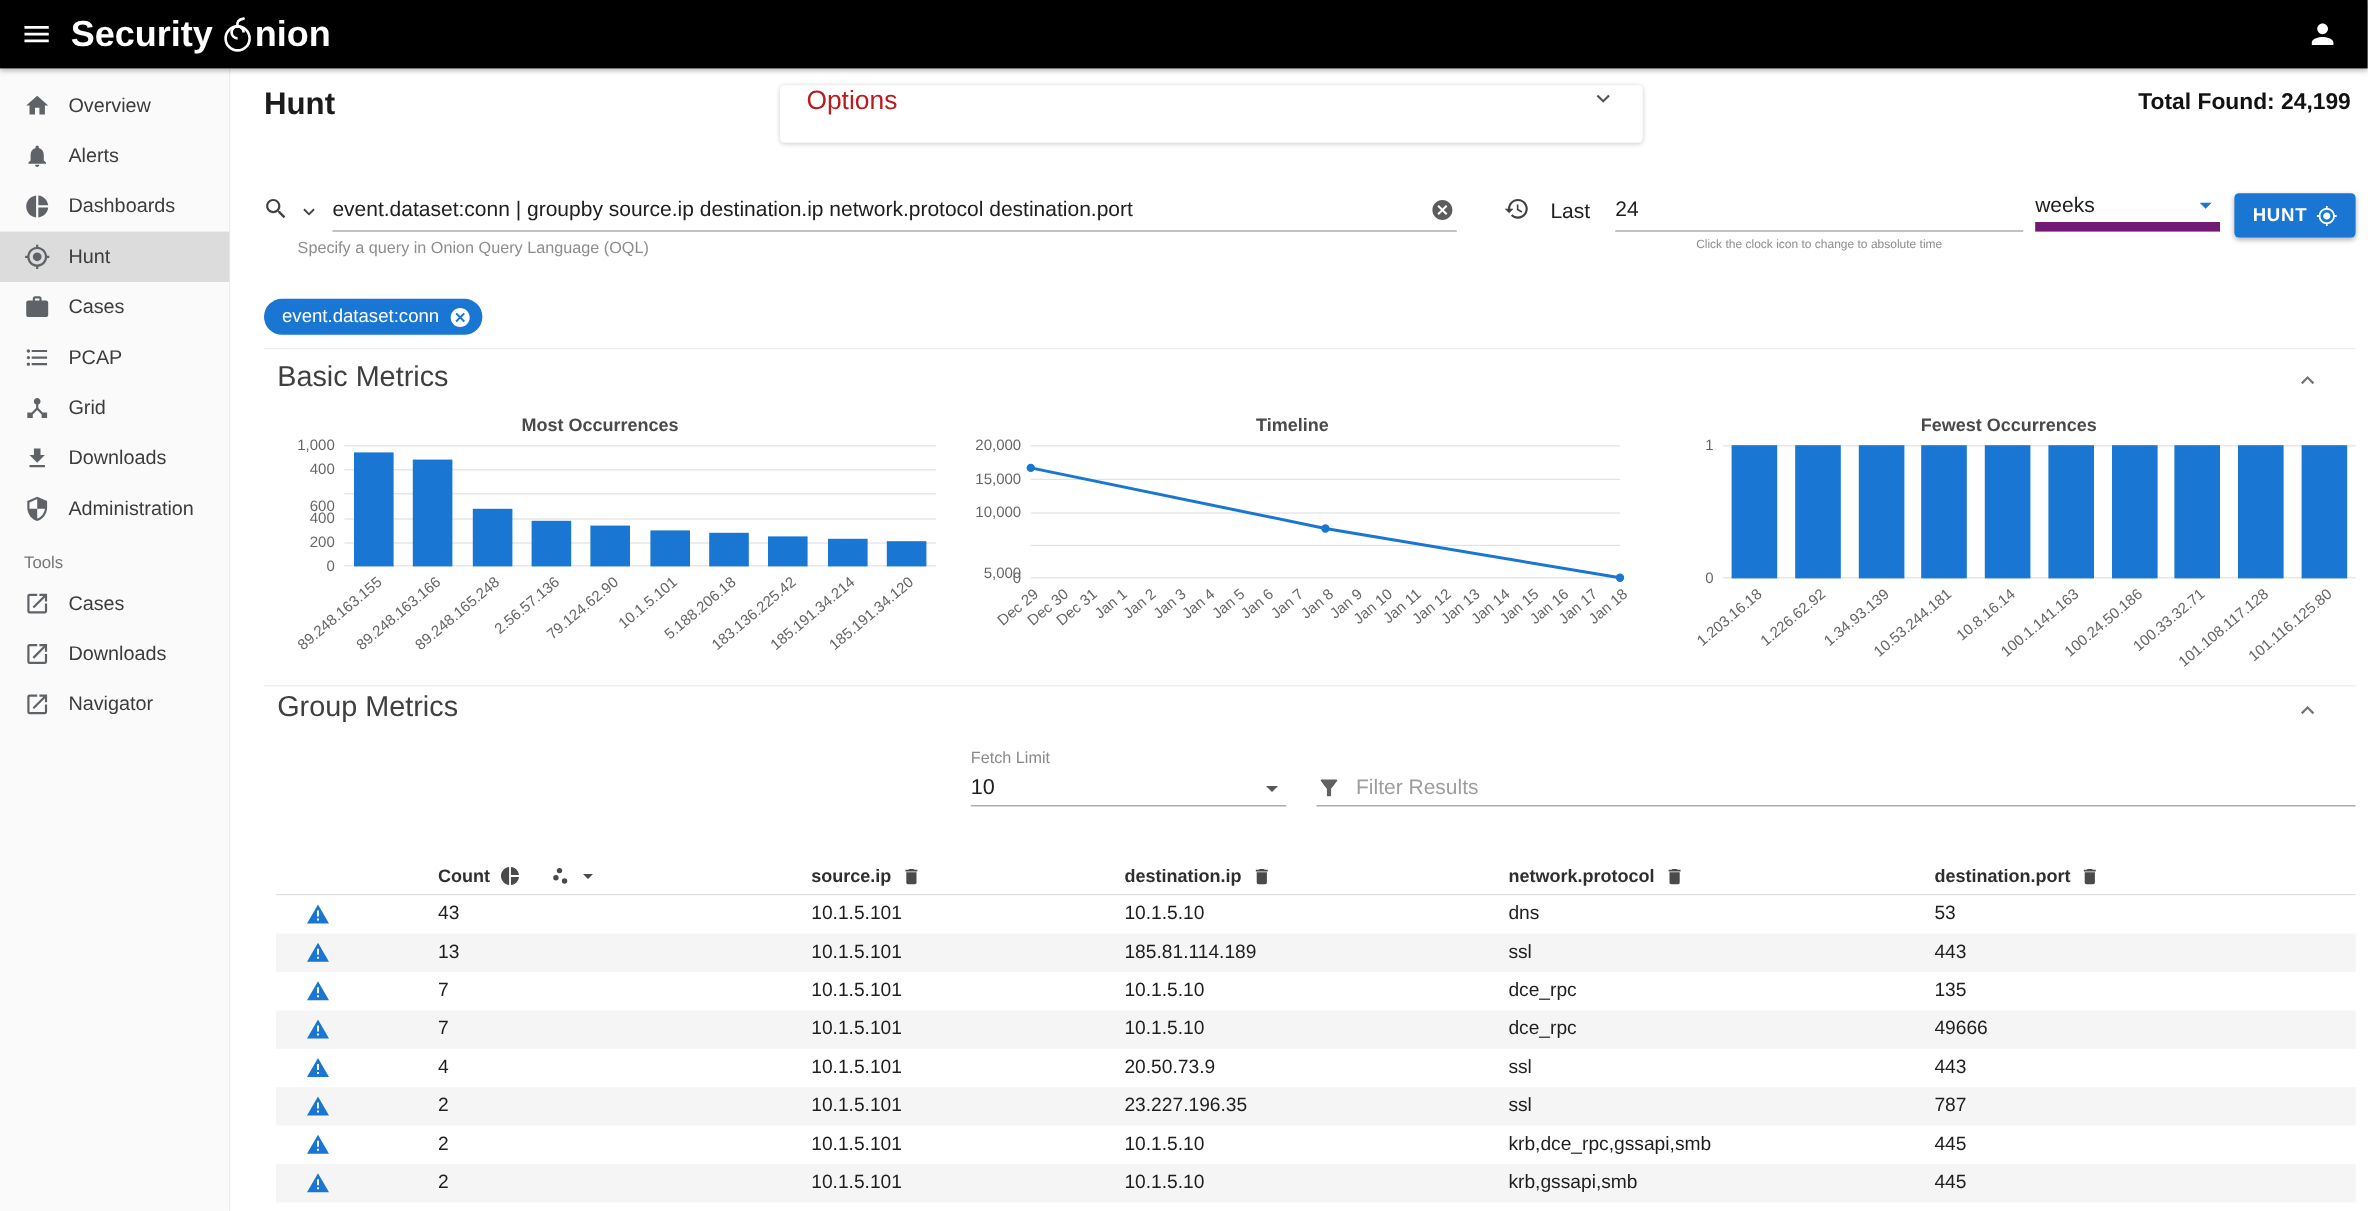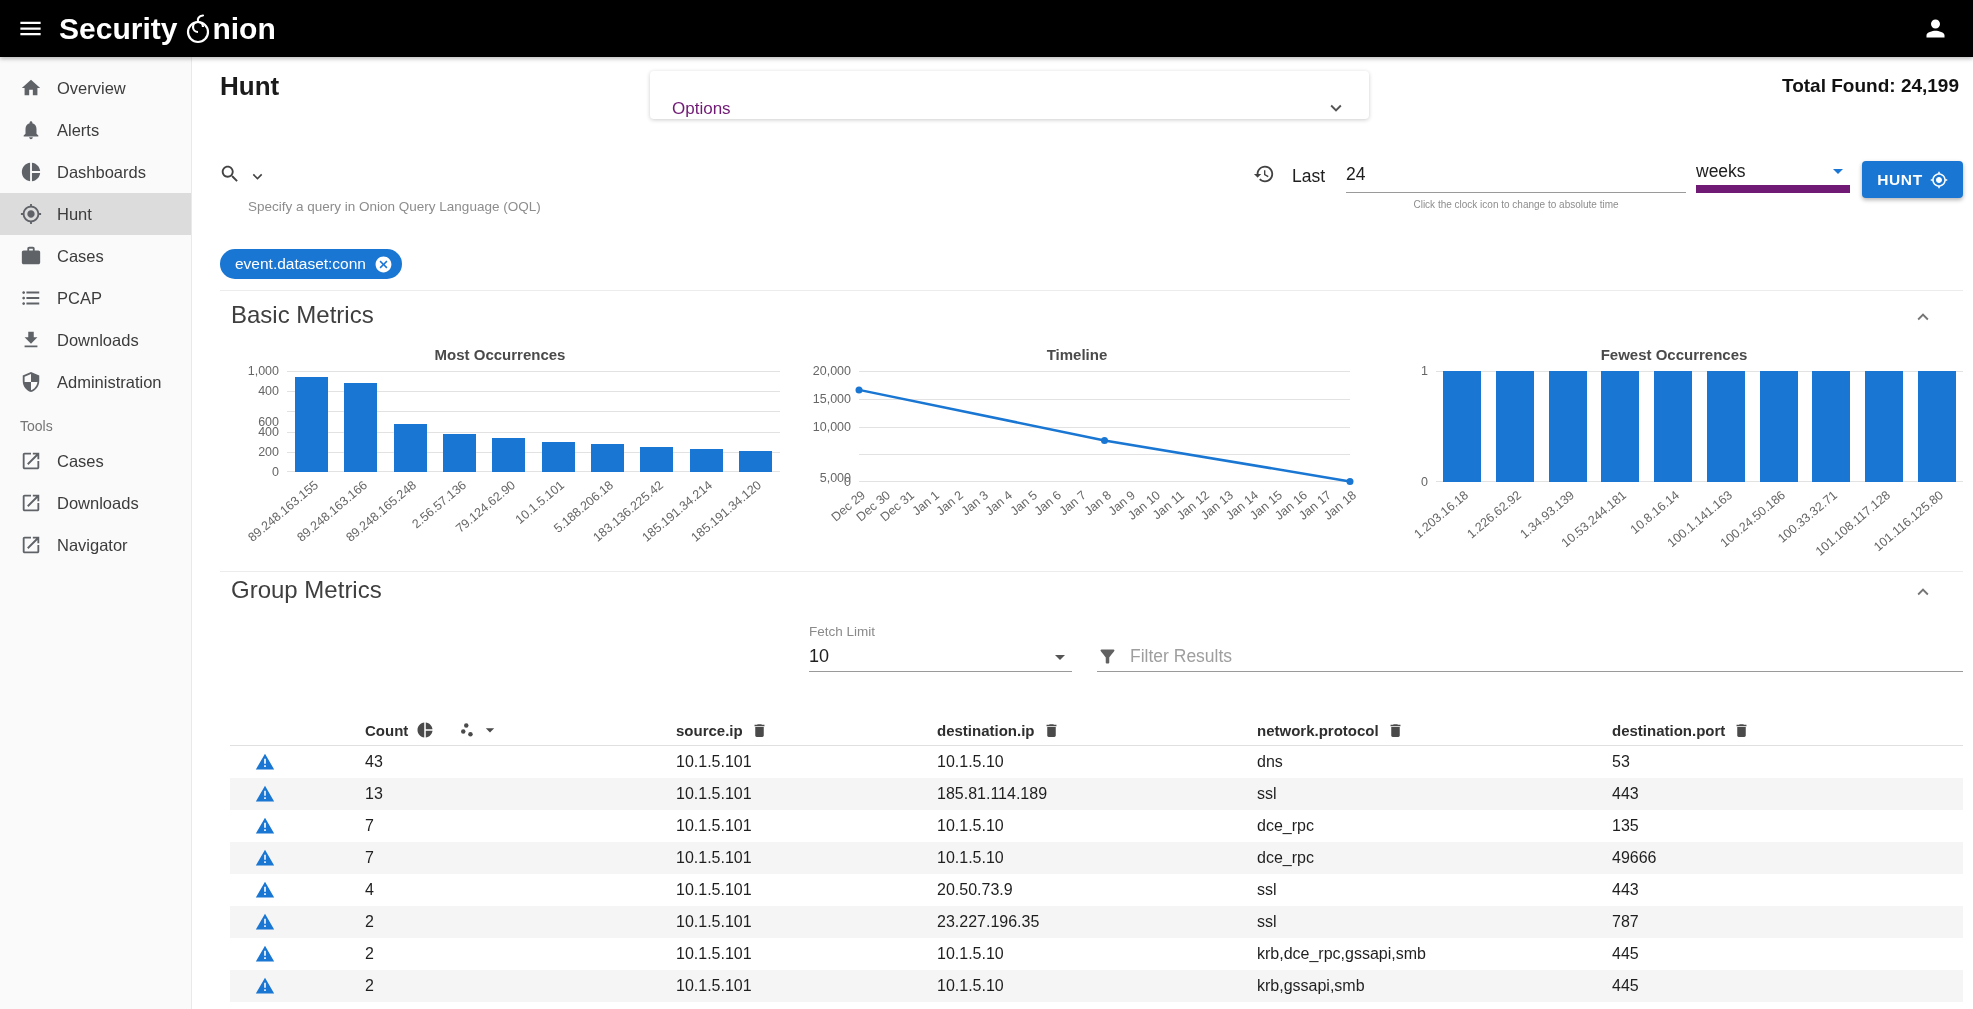--- a/index.html
+++ b/index.html
@@ -20,21 +20,21 @@
   .side-item.active{background:#dcdcdc}
   .side-icon{width:22px;height:22px;color:#5f6368;margin-right:15px;flex:none}
   .side-label{font-size:16.5px;color:#3c3c3c}
   .tools-header{font-size:14px;color:#757575;padding:15px 0 6px 20px}
 
   
   .main{position:absolute;left:192px;top:57px;right:0;bottom:0;background:#fff}
   .main>*{position:absolute}
 
   #page-title{left:28px;top:14px;font-size:26px;font-weight:700;color:#1b1b1b}
-  #options-card{left:458px;top:14px;width:719px;height:48px;background:#fff;border-radius:4px;box-shadow:0 1px 4px rgba(0,0,0,.2);display:flex;align-items:flex-end;padding:0 22px;font-size:17px;color:#701a75;cursor:pointer}
+  #options-card{left:458px;top:14px;width:719px;height:48px;background:#fff;border-radius:4px;box-shadow:0 1px 4px rgba(0,0,0,.2);display:flex;align-items:flex-start;padding:0 22px;font-size:22px;color:#b91c1c;cursor:pointer}
   #options-card .icon{width:22px;height:22px;color:#555;margin-left:auto}
   #total-found{right:14px;top:18px;font-size:19px;font-weight:700;color:#121212;white-space:nowrap}
 
   #search-icon{left:27px;top:106px;width:22px;height:22px;color:#424242;cursor:pointer}
   #search-caret{left:56px;top:110px;width:19px;height:19px;color:#424242;cursor:pointer}
   .field{border-bottom:1px solid #9a9a9a;display:flex;align-items:center}
   #query-field{left:85px;top:100px;width:937px;height:36px}
   #query-input{flex:1;border:none;outline:none;background:transparent;font-family:inherit;font-size:17.5px;color:#202020}
   #query-clear{width:20px;height:20px;color:#5c5c5c;margin:0 2px;flex:none;cursor:pointer}
   #oql-hint{left:56px;top:142px;font-size:13.5px;color:#8d8d8d}
@@ -180,20 +180,28 @@
         <span class="icon side-icon">
           <svg viewBox="0 0 24 24">
             <path d="M4 10.5c-.83 0-1.5.67-1.5 1.5s.67 1.5 1.5 1.5 1.5-.67 1.5-1.5-.67-1.5-1.5-1.5zm0-6c-.83 0-1.5.67-1.5 1.5S3.17 7.5 4 7.5 5.5 6.83 5.5 6 4.83 4.5 4 4.5zm0 12c-.83 0-1.5.67-1.5 1.5s.67 1.5 1.5 1.5 1.5-.67 1.5-1.5-.67-1.5-1.5-1.5zM7 19h14v-2H7v2zm0-6h14v-2H7v2zm0-8v2h14V5H7z"></path>
           </svg>
         </span>
         <span class="side-label">PCAP</span>
       </div>
       <div class="side-item">
         <span class="icon side-icon">
           <svg viewBox="0 0 24 24">
+            <path d="M17 16l-4-4V8.82C14.16 8.4 15 7.3 15 6c0-1.66-1.34-3-3-3S9 4.34 9 6c0 1.3.84 2.4 2 2.82V12l-4 4H3v5h5v-3.05l4-4.2 4 4.2V21h5v-5h-4z"></path>
+          </svg>
+        </span>
+        <span class="side-label">Grid</span>
+      </div>
+      <div class="side-item">
+        <span class="icon side-icon">
+          <svg viewBox="0 0 24 24">
             <path d="M19 9h-4V3H9v6H5l7 7 7-7zM5 18v2h14v-2H5z"></path>
           </svg>
         </span>
         <span class="side-label">Downloads</span>
       </div>
       <div class="side-item">
         <span class="icon side-icon">
           <svg viewBox="0 0 24 24">
             <path d="M12 1L3 5v6c0 5.55 3.84 10.74 9 12 5.16-1.26 9-6.45 9-12V5l-9-4zm0 10.99h7c-.53 4.12-3.28 7.79-7 8.94V12H5V6.3l7-3.11v8.8z"></path>
           </svg>
@@ -251,20 +259,28 @@
   <span class="icon" id="search-icon">
       <svg viewBox="0 0 24 24">
         <path d="M15.5 14h-.79l-.28-.27C15.41 12.59 16 11.11 16 9.5 16 5.91 13.09 3 9.5 3S3 5.91 3 9.5 5.91 16 9.5 16c1.61 0 3.09-.59 4.23-1.57l.27.28v.79l5 4.99L20.49 19l-4.99-5zm-6 0C7.01 14 5 11.99 5 9.5S7.01 5 9.5 5 14 7.01 14 9.5 11.99 14 9.5 14z"></path>
       </svg>
     </span>
   <span class="icon" id="search-caret">
       <svg viewBox="0 0 24 24">
         <path d="M16.59 8.59L12 13.17 7.41 8.59 6 10l6 6 6-6z"></path>
       </svg>
     </span>
+  <div class="field" id="query-field">
+    <input id="query-input" spellcheck="false" value="event.dataset:conn | groupby source.ip destination.ip network.protocol destination.port" style="">
+    <span class="icon" id="query-clear">
+        <svg viewBox="0 0 24 24">
+          <path d="M12 2C6.47 2 2 6.47 2 12s4.47 10 10 10 10-4.47 10-10S17.53 2 12 2zm5 13.59L15.59 17 12 13.41 8.41 17 7 15.59 10.59 12 7 8.41 8.41 7 12 10.59 15.59 7 17 8.41 13.41 12 17 15.59z"></path>
+        </svg>
+      </span>
+  </div>
   <div id="oql-hint">Specify a query in Onion Query Language (OQL)</div>
 
   <span class="icon" id="history-icon">
       <svg viewBox="0 0 24 24">
         <path d="M13 3c-4.97 0-9 4.03-9 9H1l3.89 3.89.07.14L9 12H6c0-3.87 3.13-7 7-7s7 3.13 7 7-3.13 7-7 7c-1.93 0-3.68-.79-4.94-2.06l-1.42 1.42C8.27 19.99 10.51 21 13 21c4.97 0 9-4.03 9-9s-4.03-9-9-9zm-1 5v5l4.25 2.52.77-1.28-3.52-2.09V8z"></path>
       </svg>
     </span>
   <span id="last-label">Last</span>
   <div class="field" id="duration-field">
     <input id="duration-input" value="24" style="">

